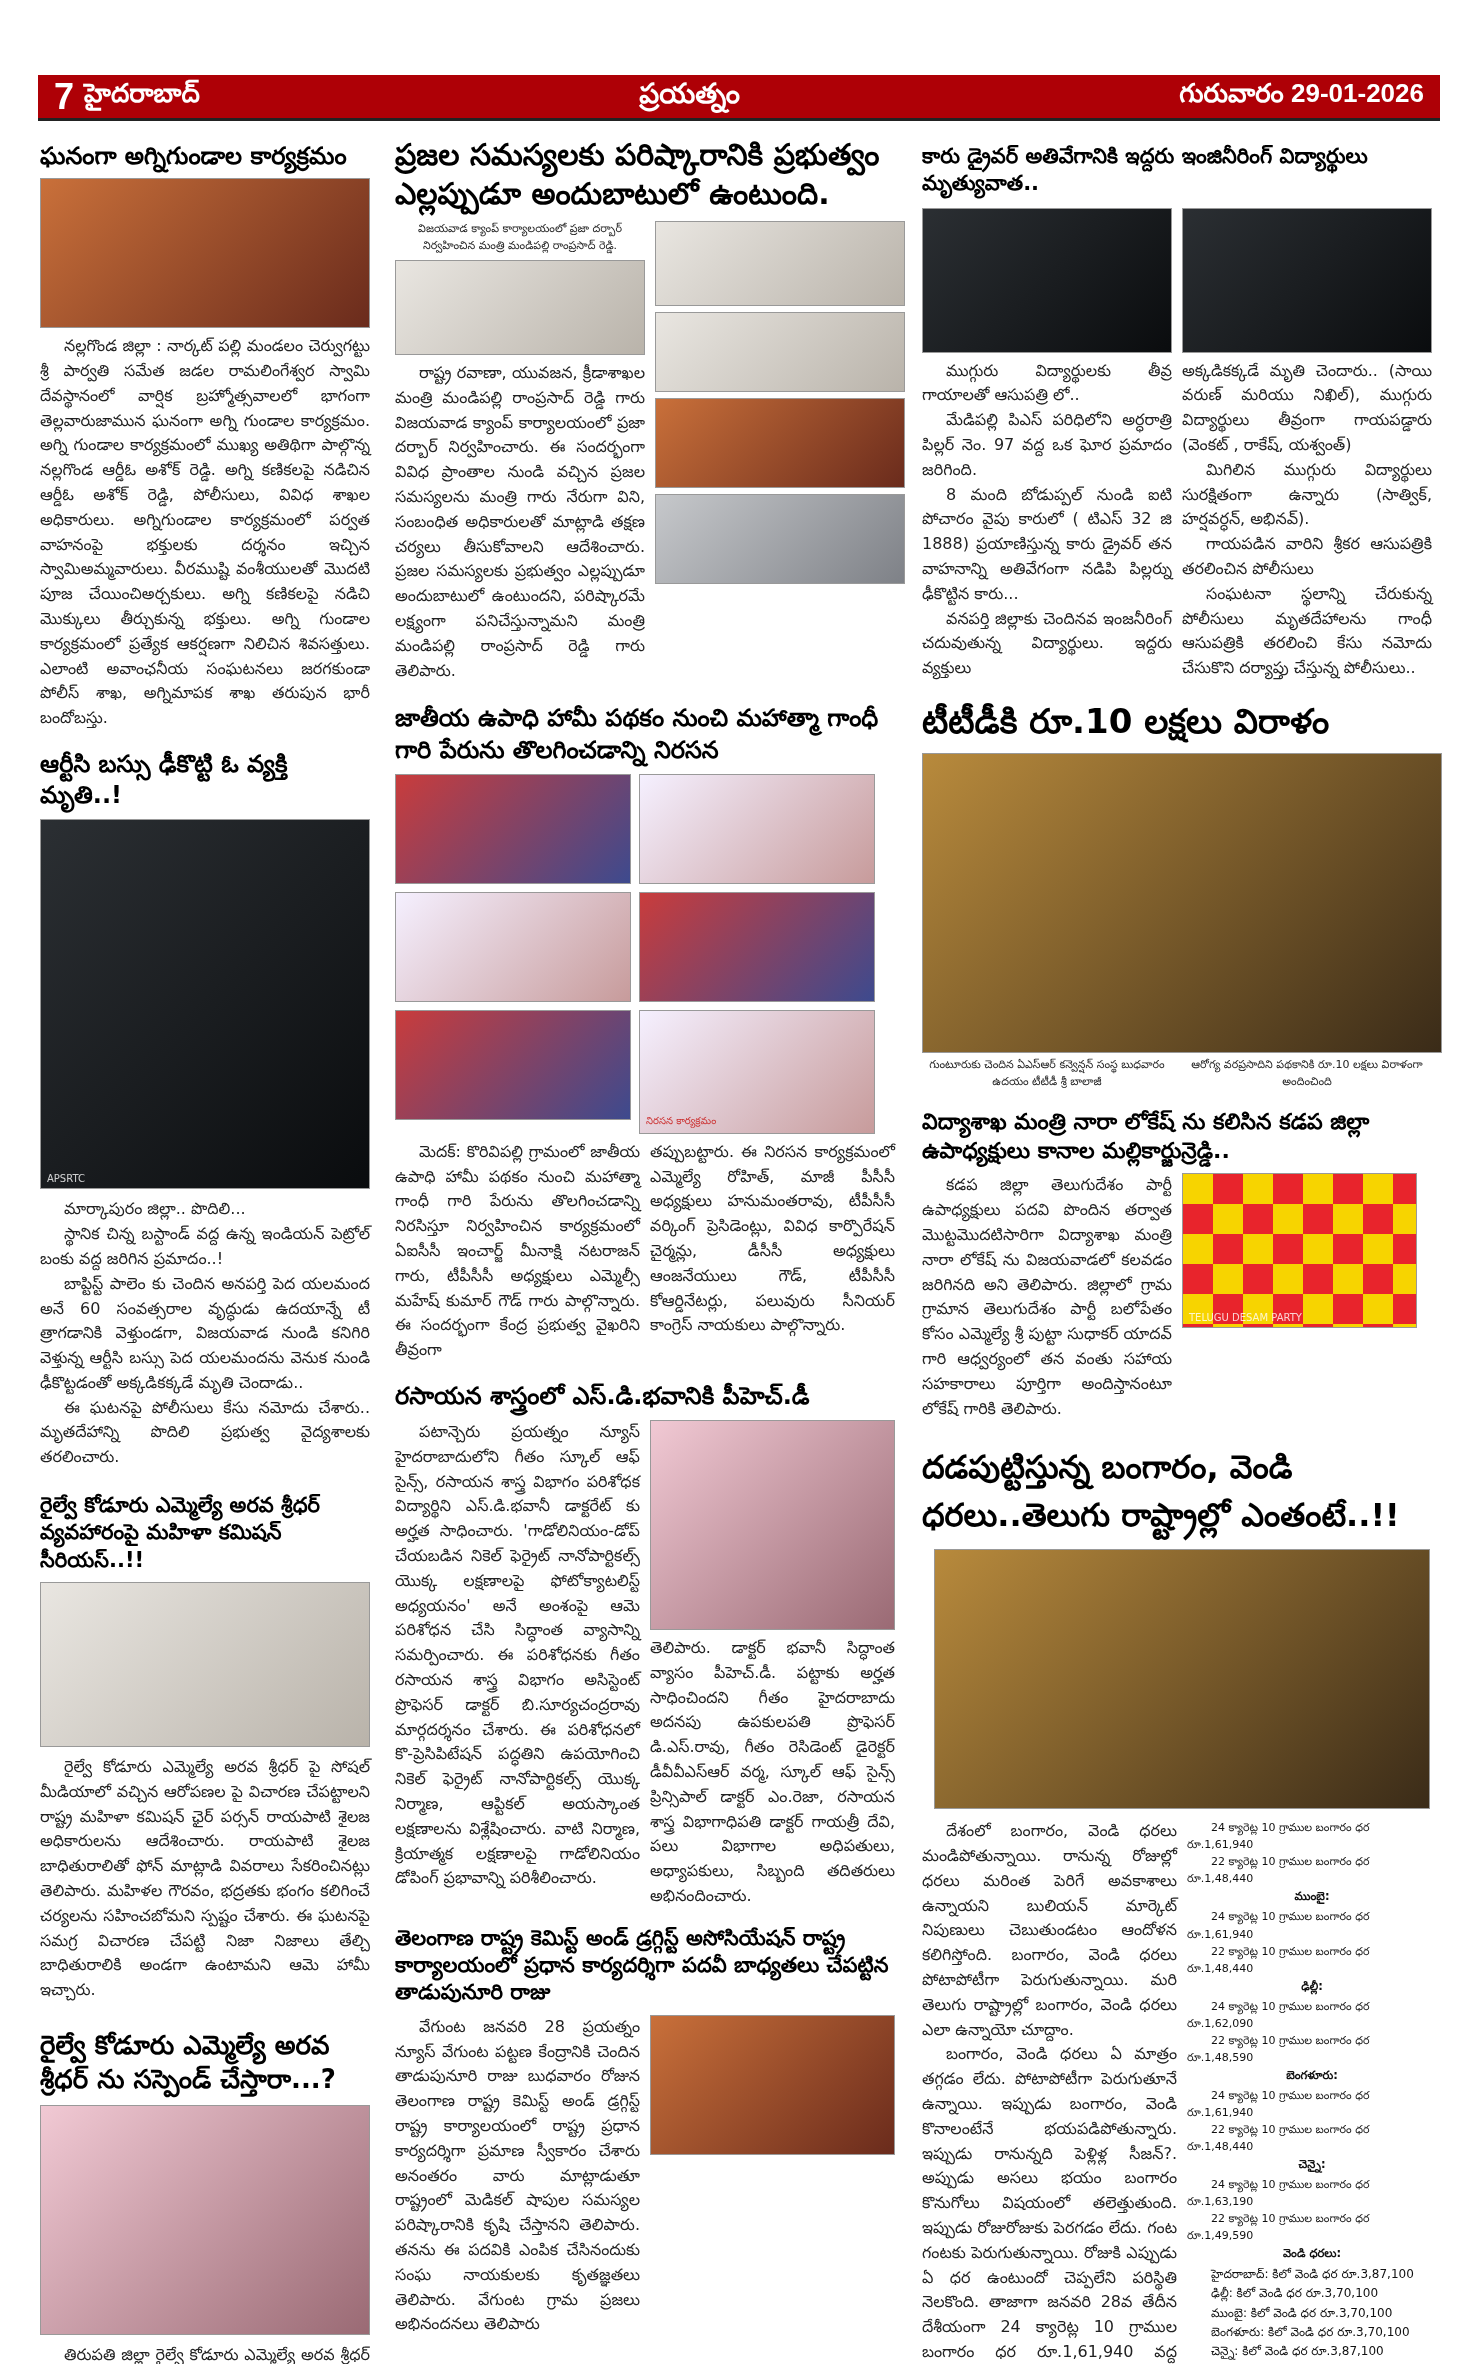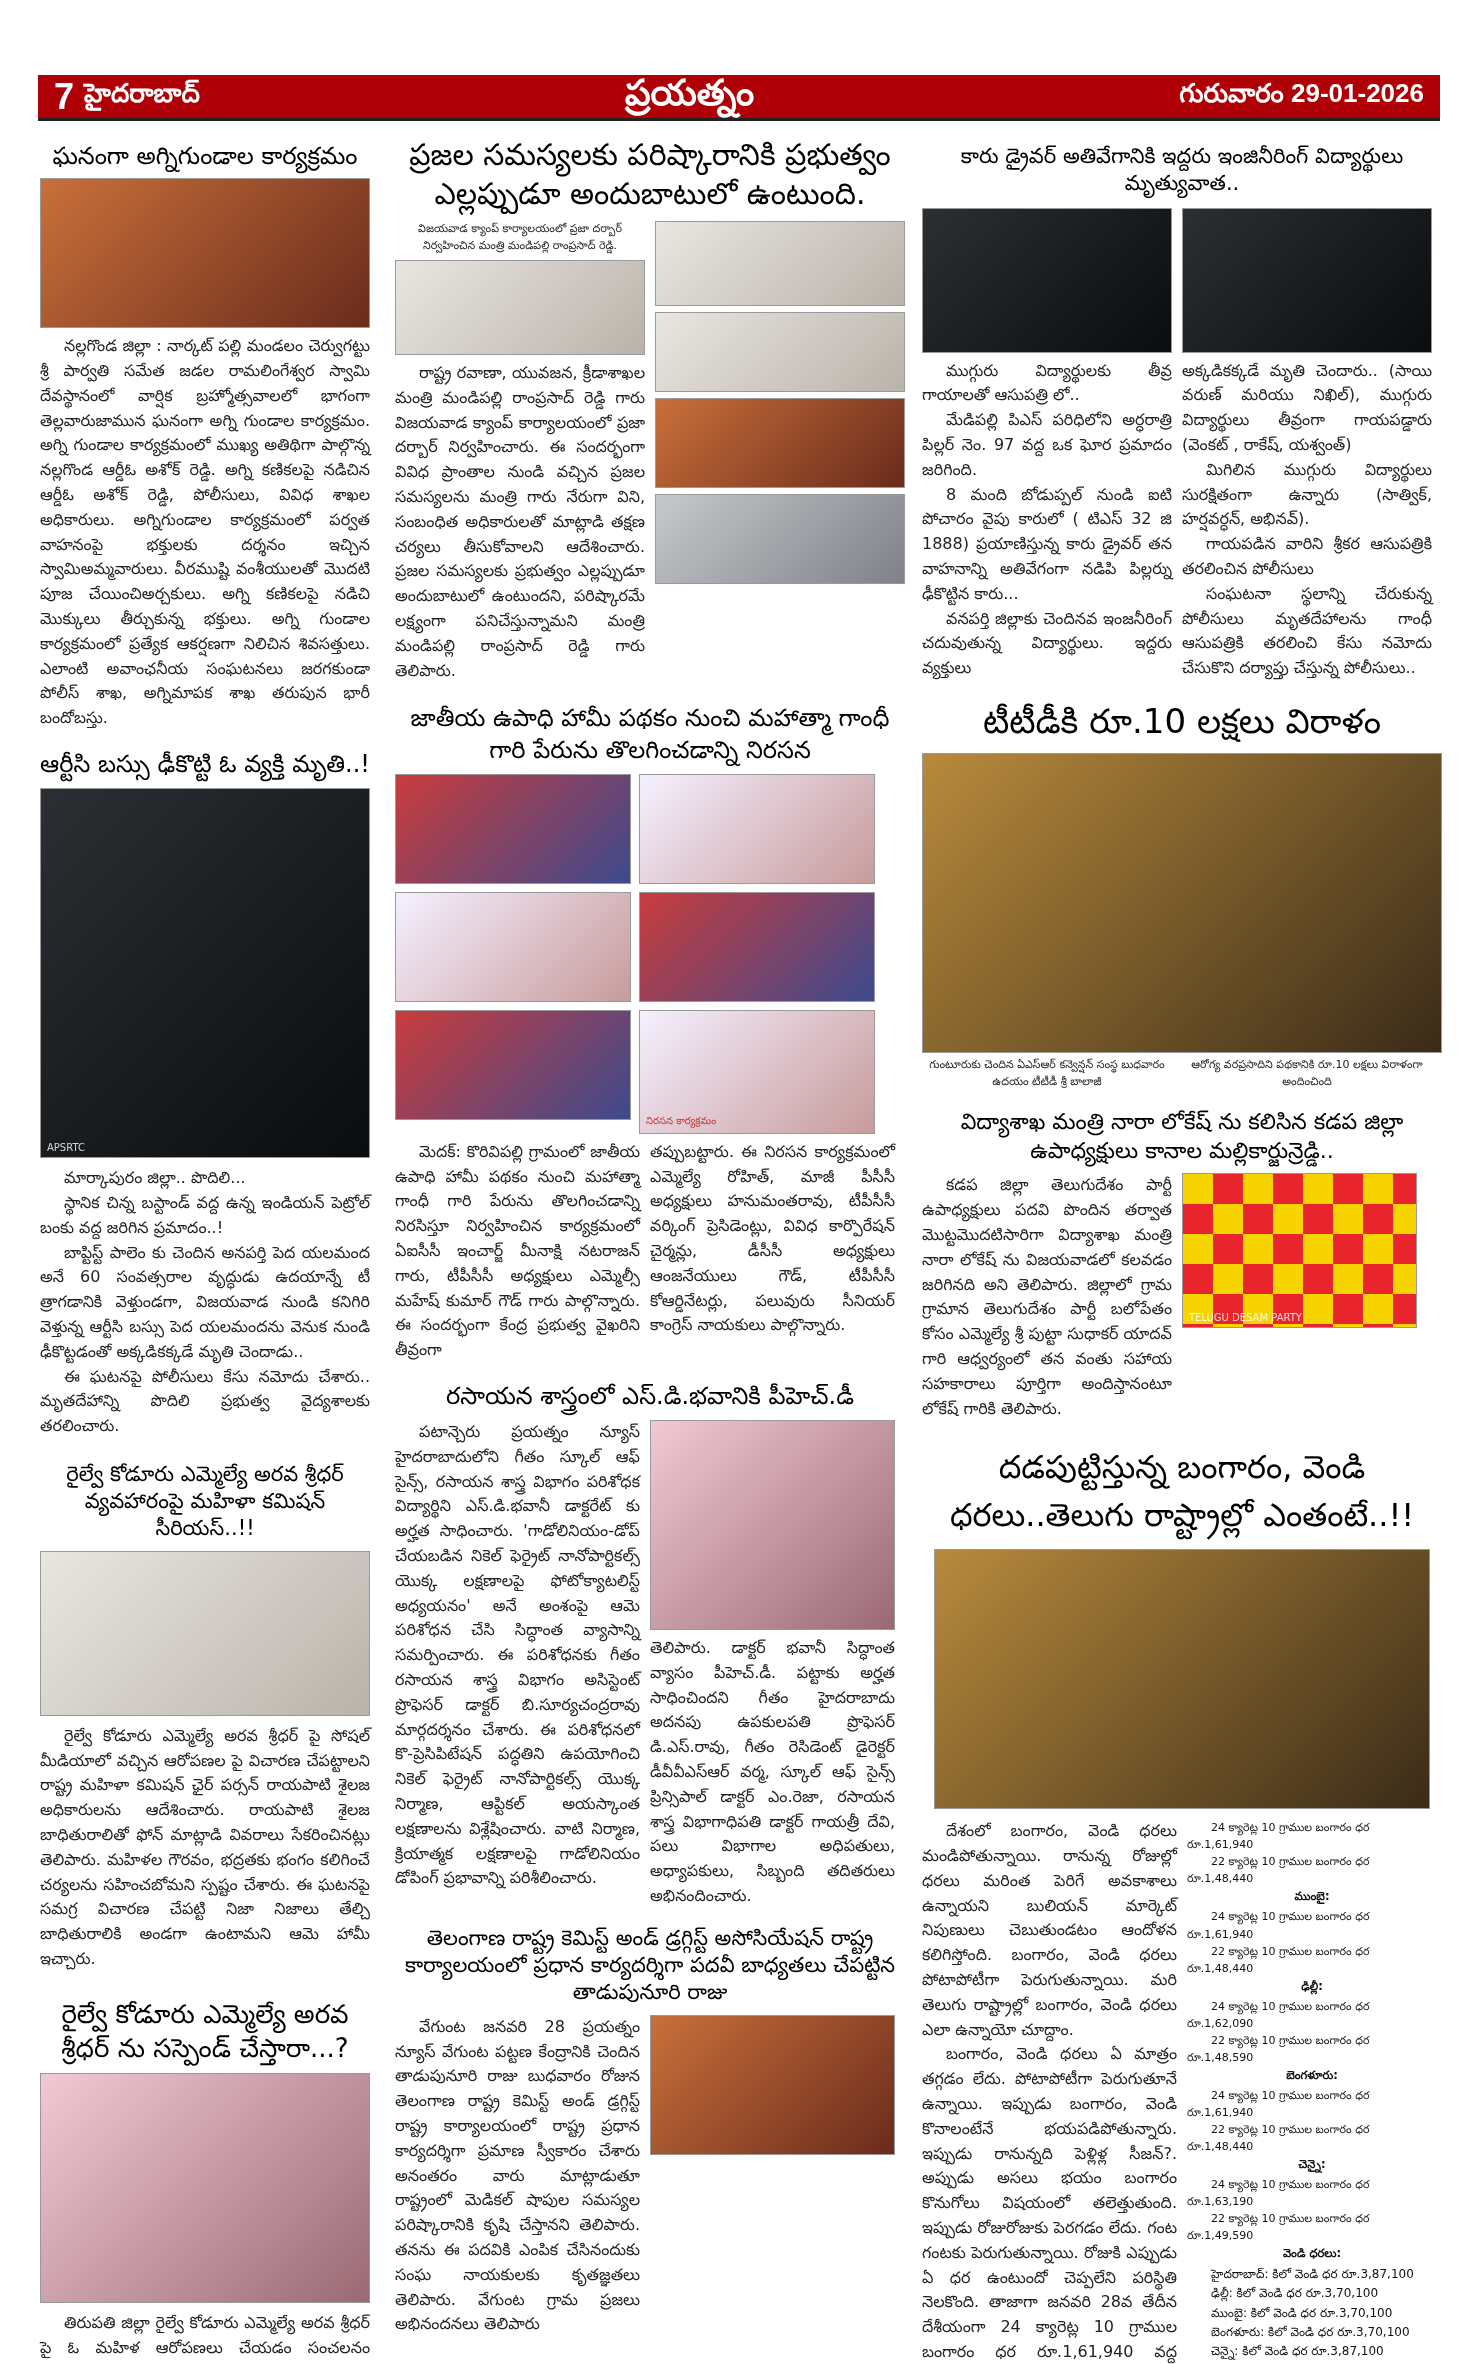--- a/index.html
+++ b/index.html
@@ -1,26 +1,26 @@
 <!DOCTYPE html>
 <html><head>
 <meta charset="utf-8">
 <style>
   * { box-sizing: border-box; margin: 0; padding: 0; }
   body { width: 1479px; height: 2364px; background: #fff; font-family: "DejaVu Sans", sans-serif; color: #111; position: relative; overflow: hidden; }
   .masthead { position: absolute; left: 38px; top: 75px; width: 1402px; height: 46px; background: #ae0006; border-bottom: 3px solid #222; display: flex; align-items: center; justify-content: space-between; padding: 0 16px; color: #fff; font-weight: bold; }
   .mh-left { font-size: 26px; display: flex; align-items: center; gap: 10px; }
   .mh-num { font-size: 36px; font-family: "Liberation Sans", sans-serif; }
-  .mh-center { font-size: 36px; }
+  .mh-center { font-size: 28px; }
   .mh-right { font-size: 26px; font-family: "Liberation Sans", "DejaVu Sans", sans-serif; }
   .col { position: absolute; top: 135px; }
   .c1 { left: 40px; width: 330px; }
   .c2 { left: 395px; width: 510px; }
   .c3 { left: 922px; width: 520px; }
-  .h { font-weight: normal; text-align: center; color: #000; line-height: 1.3; }
+  .h { font-weight: bold; color: #000; line-height: 1.3; }
   .h-big { font-size: 30px; }
   .h-med { font-size: 24px; }
   .h-sm { font-size: 21px; }
   .p { font-size: 16px; line-height: 1.55; text-align: justify; color: #222; }
   .p.indent { text-indent: 24px; }
   .photo { background: linear-gradient(135deg, #6b6f74, #2e3236); border: 1px solid #999; position: relative; }
   .photo.light { background: linear-gradient(135deg, #e9e6e1, #b9b3aa); }
   .photo.warm { background: linear-gradient(135deg, #c9703a, #6a2b1c); }
   .photo.tdp { background: repeating-conic-gradient(#e8242c 0% 25%, #f7d400 0% 50%) 0 0 / 60px 60px; }
   .photo.gold { background: linear-gradient(135deg, #b88a3c, #3a2b18); }

